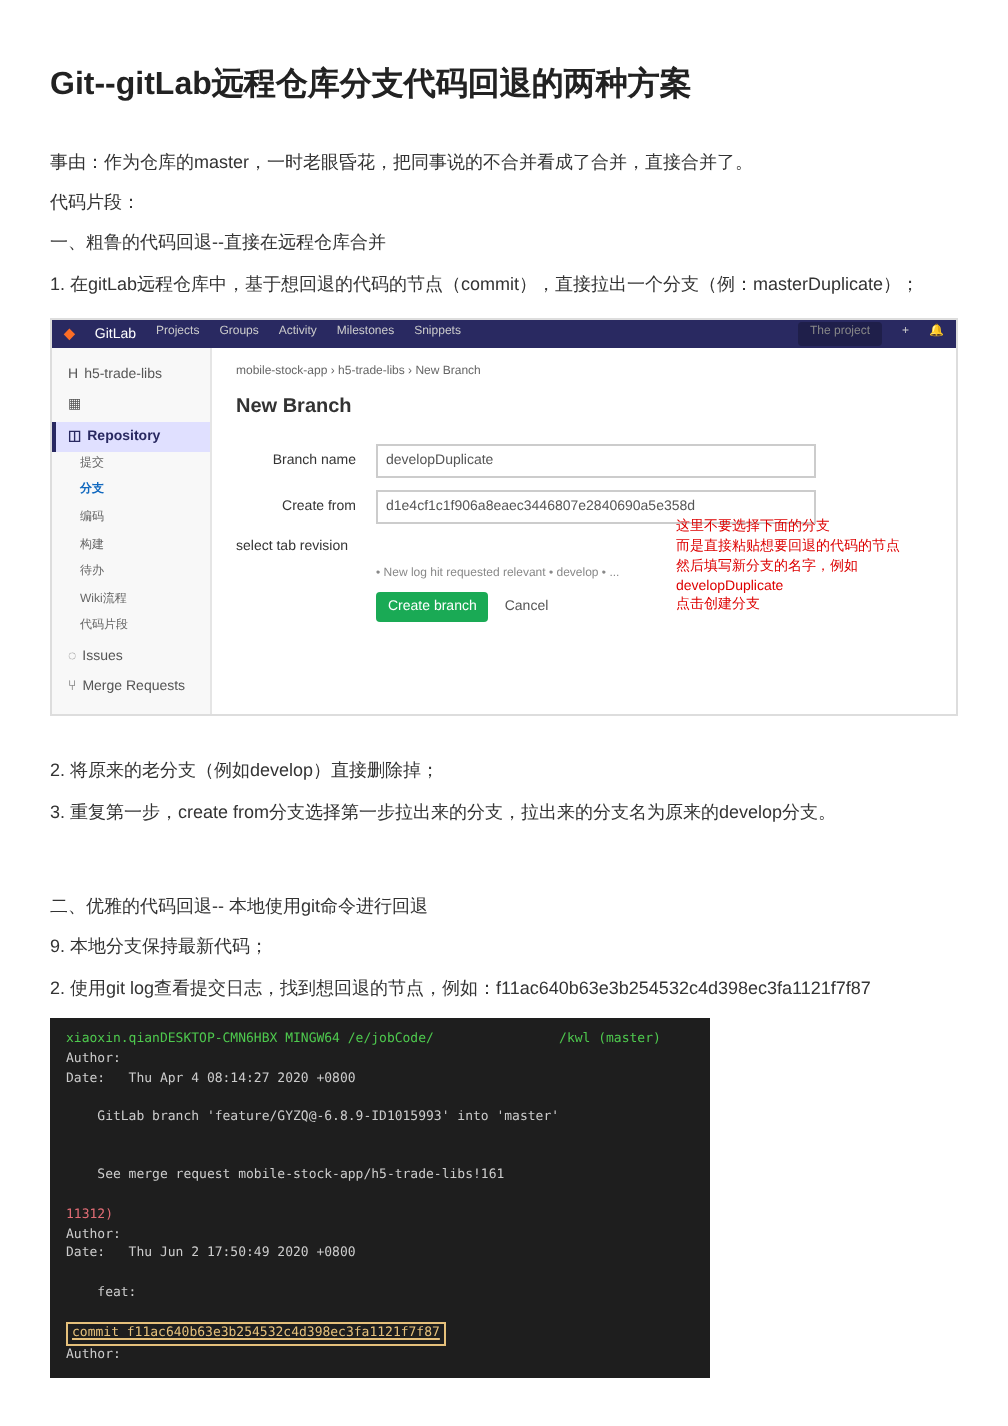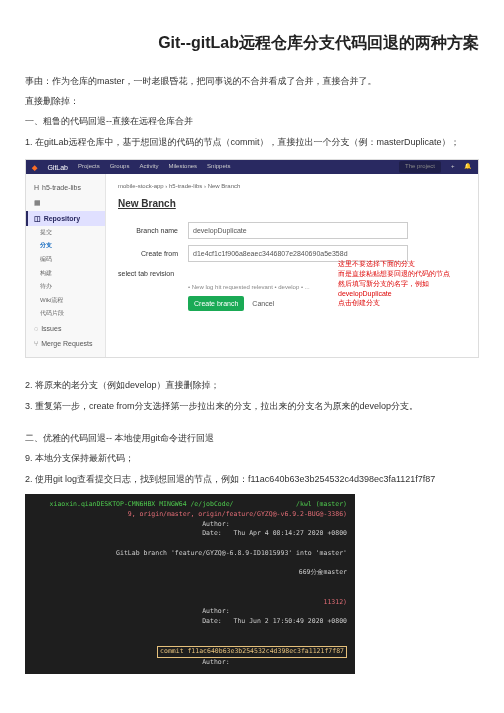--- a/index.html
+++ b/index.html
@@ -6,21 +6,21 @@
   body {
     background: #fff;
     font-family: -apple-system, BlinkMacSystemFont, "Segoe UI", "Microsoft YaHei", sans-serif;
     color: #333;
     width: 504px;
     padding: 20px 25px;
     font-size: 9px;
     line-height: 1.6;
   }
   h1 {
-    text-align: right;
+    text-align: left;
     font-size: 16px;
     font-weight: bold;
     margin: 10px 0 18px;
     color: #222;
   }
   .para { margin: 6px 0; font-size: 9px; }
   
   .gitlab-shot {
     margin: 10px 0 20px;
     border: 1px solid #ddd;
@@ -64,21 +64,21 @@
     background: #e0e0ff;
     color: #292961;
     font-weight: bold;
     border-left: 2px solid #292961;
     padding-left: 6px;
   }
   .gl-sidebar .s-item.sub { padding-left: 14px; font-size: 6px; color: #666; }
   .gl-sidebar .s-item.sub.sel { color: #1068bf; font-weight: bold; }
   .gl-main { flex: 1; padding: 8px 12px; position: relative; }
   .breadcrumb { font-size: 6px; color: #666; margin-bottom: 3px; }
-  .gl-main h2 { font-size: 10px; font-weight: bold; margin: 4px 0 10px; text-decoration: underline; }
+  .gl-main h2 { font-size: 10px; font-weight: bold; margin: 4px 0 10px; }
   .form-row { display: flex; align-items: center; margin: 6px 0; gap: 10px; }
   .form-row .label { width: 60px; text-align: right; font-size: 7px; color: #333; }
   .form-row .field {
     flex: 1;
     border: 1px solid #ccc;
     padding: 2px 4px;
     font-size: 7px;
     background: #fff;
     color: #555;
     max-width: 220px;
@@ -119,30 +119,31 @@
     line-height: 1.5;
     width: 330px;
   }
   .term-shot .green { color: #4ec94e; }
   .term-shot .yellow { color: #e5c07b; }
   .term-shot .red { color: #e06c75; }
   .term-shot .hl {
     border: 1px solid #e5c07b;
     padding: 0 2px;
     display: inline-block;
-  }
-  .term-shot .line { white-space: pre; text-align: right; }
+    text-decoration: underline;
+  }
+  .term-shot .line { white-space: pre; }
 </style>
 </head>
 <body>
 
 <h1>Git--gitLab远程仓库分支代码回退的两种方案</h1>
 
 <p class="para">事由：作为仓库的master，一时老眼昏花，把同事说的不合并看成了合并，直接合并了。</p>
-<p class="para">直接删除掉：</p>
+<p class="para">代码片段：</p>
 <p class="para">一、粗鲁的代码回退--直接在远程仓库合并</p>
 <p class="para">1. 在gitLab远程仓库中，基于想回退的代码的节点（commit），直接拉出一个分支（例：masterDuplicate）；</p>
 
 <div class="gitlab-shot">
   <div class="gl-topbar">
     <span class="logo">◆</span>
     <span>GitLab</span>
     <span class="nav-item">Projects</span>
     <span class="nav-item">Groups</span>
     <span class="nav-item">Activity</span>
@@ -205,37 +206,37 @@
         <div>然后填写新分支的名字，例如developDuplicate</div>
         <div>点击创建分支</div>
       </div>
     </div>
   </div>
 </div>
 
 <p class="para">2. 将原来的老分支（例如develop）直接删除掉；</p>
 <p class="para">3. 重复第一步，create from分支选择第一步拉出来的分支，拉出来的分支名为原来的develop分支。</p>
 
-<p class="para" style="margin-top:18px">二、优雅的代码回退-- 本地使用git命令进行回退</p>
+<p class="para" style="margin-top:33px">二、优雅的代码回退-- 本地使用git命令进行回退</p>
 <p class="para">9. 本地分支保持最新代码；</p>
 <p class="para">2. 使用git log查看提交日志，找到想回退的节点，例如：f11ac640b63e3b254532c4d398ec3fa1121f7f87</p>
 
 <div class="term-shot">
   <div class="line"><span class="green">xiaoxin.qianDESKTOP-CMN6HBX MINGW64 /e/jobCode/                /kwl (master)</span></div>
   <div id="term-lines">
-      <div class="line red">9, origin/master, origin/feature/GYZQ@-v6.9.2-BUG@-3386)</div>
       <div class="line">Author:                              </div>
       <div class="line">Date:   Thu Apr 4 08:14:27 2020 +0800</div>
       <div class="line">&nbsp;</div>
       <div class="line">    GitLab branch 'feature/GYZQ@-6.8.9-ID1015993' into 'master'</div>
       <div class="line">&nbsp;</div>
-      <div class="line">    669分金master</div>
-      <div class="line">&nbsp;</div>
+      <div class="line">&nbsp;</div>
+      <div class="line">    See merge request mobile-stock-app/h5-trade-libs!161</div>
       <div class="line">&nbsp;</div>
       <div class="line red">11312)</div>
       <div class="line">Author:                              </div>
       <div class="line">Date:   Thu Jun 2 17:50:49 2020 +0800</div>
       <div class="line">&nbsp;</div>
+      <div class="line">    feat:            </div>
       <div class="line">&nbsp;</div>
       <div class="line"><span class="hl yellow">commit f11ac640b63e3b254532c4d398ec3fa1121f7f87</span></div>
       <div class="line">Author:                              </div>
     </div>
 </div>
 
 </body></html>

